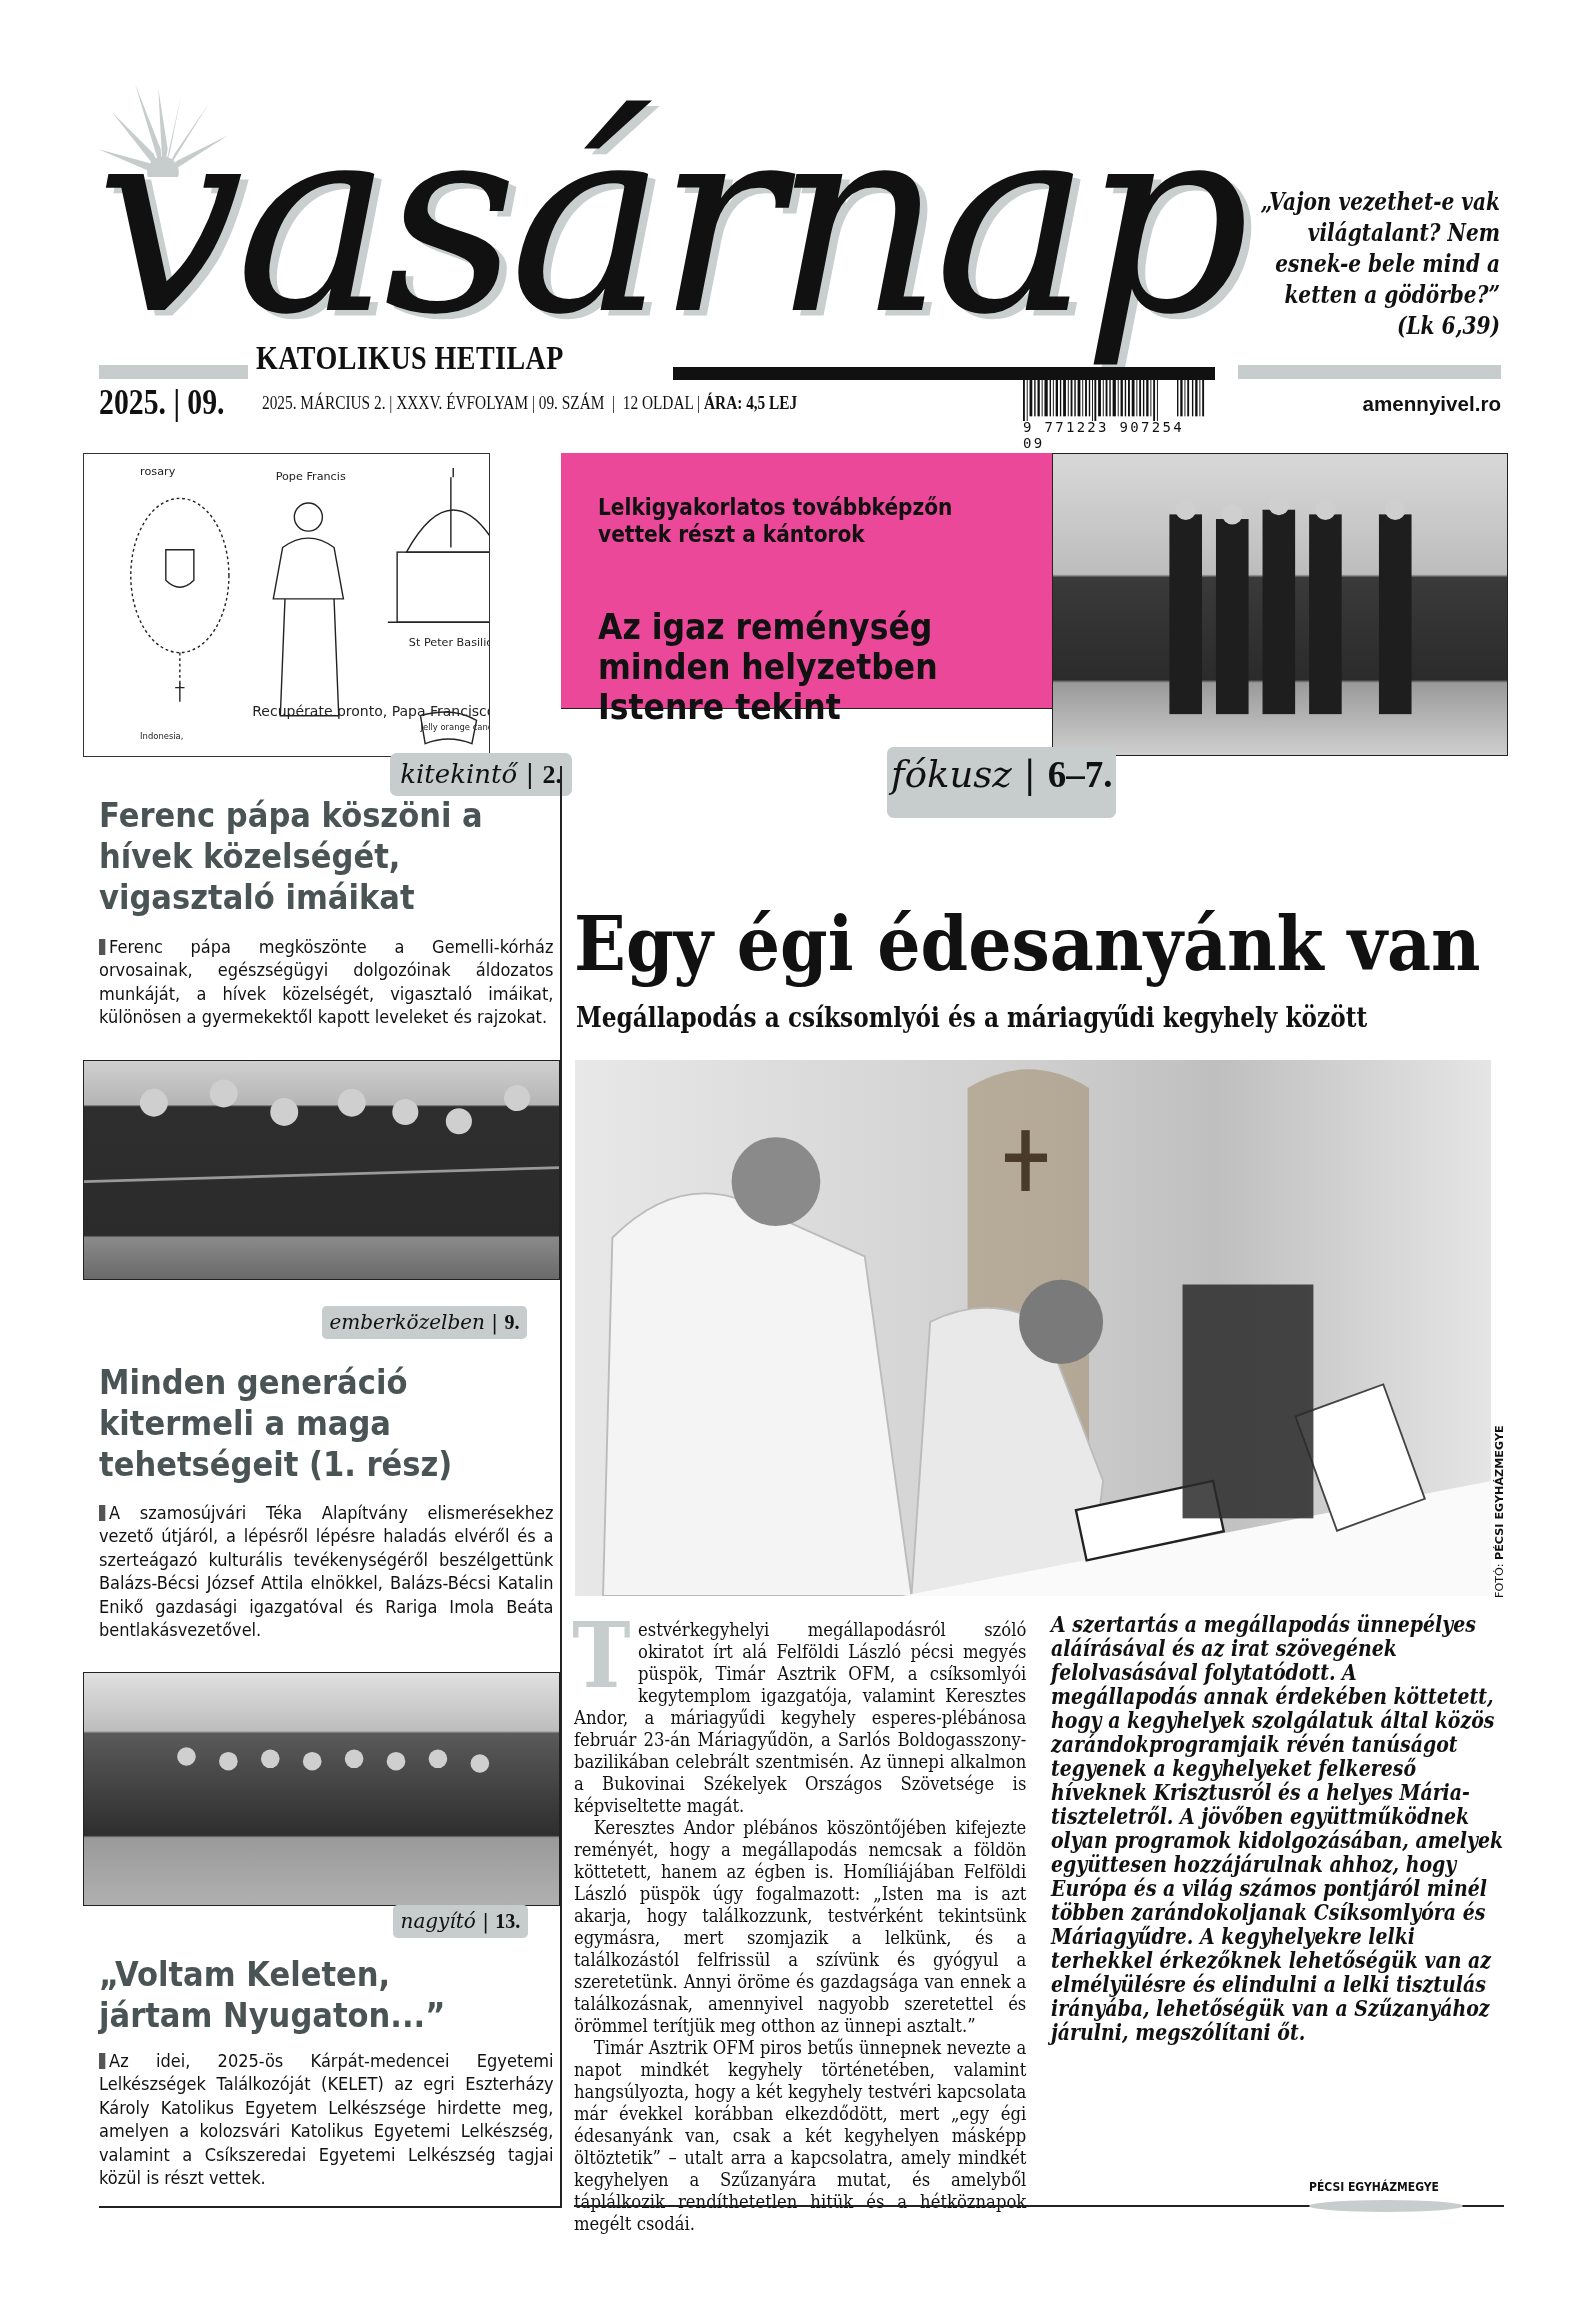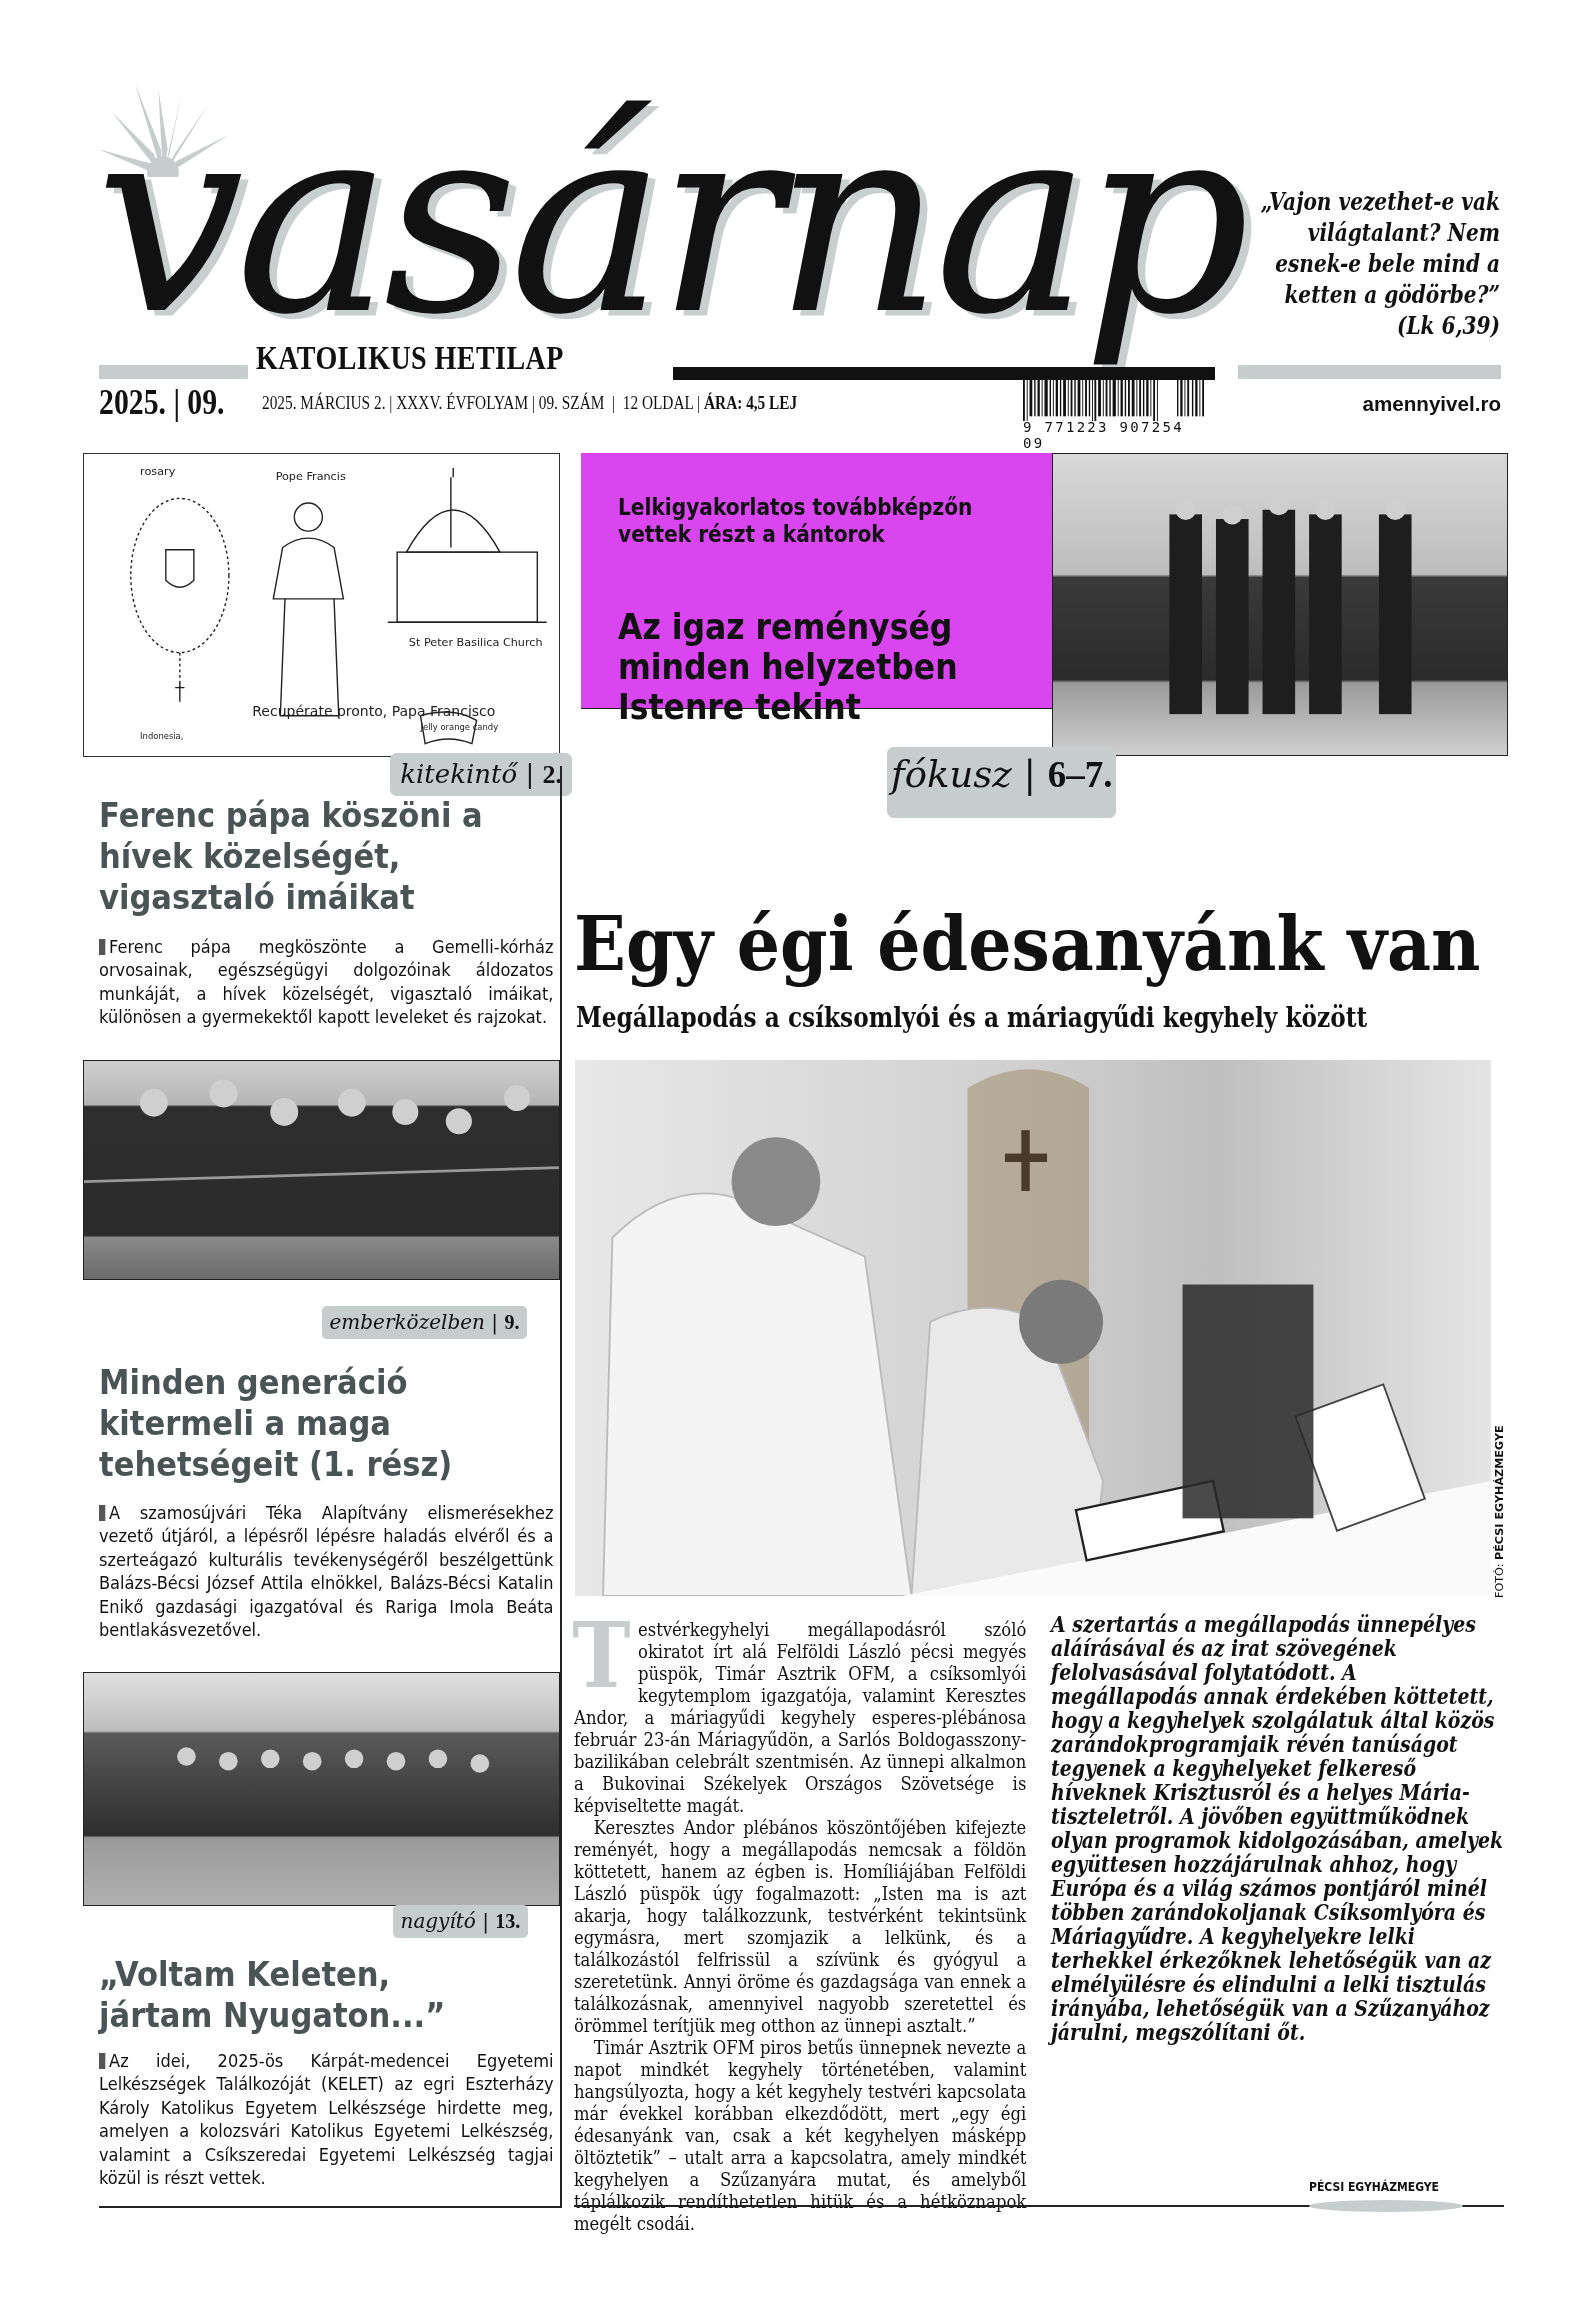--- a/index.html
+++ b/index.html
@@ -14,22 +14,22 @@
   .rule-gray2 { left:1238px; top:365px; width:263px; height:14px; background:#c6cdcc; }
   .quote { left:1196px; top:187px; width:304px; text-align:right; font-family:"DejaVu Serif", serif; font-style:italic; font-weight:bold; font-size:23.4px; line-height:31px; transform:scaleX(0.86); transform-origin:right; }
   .issue-big { left:99px; top:383px; font-family:"Liberation Serif", serif; font-weight:bold; font-size:35px; transform:scaleX(0.85); transform-origin:left; white-space:nowrap; }
   .issue-meta { left:262px; top:392px; font-family:"Liberation Serif", serif; font-size:18.7px; transform:scaleX(0.82); transform-origin:left; white-space:nowrap; }
   .issue-meta b { font-weight:bold; }
   .barcode { left:1023px; top:379px; width:182px; height:42px; }
   .barcode-num { left:1023px; top:419px; width:182px; font-family:"DejaVu Sans Mono", monospace; font-size:14px; letter-spacing:2.3px; }
   .site { left:1337px; top:392px; width:164px; text-align:right; font-family:"Liberation Sans", sans-serif; font-weight:bold; font-size:20.6px; }
 
   
-  .sketch-box { left:83px; top:453px; width:477px; height:304px; border:1.9px solid #333; box-sizing:border-box; background:#fff; overflow:hidden; }
-  .teaser-box { left:561px; top:453px; width:491px; height:256px; background:#d946ef; border-bottom:1.9px solid #222; box-sizing:border-box;margin-left:20px; }
+  .sketch-box { left:83px; top:453px; width:407px; height:304px; border:1.9px solid #333; box-sizing:border-box; background:#fff; overflow:hidden; }
+  .teaser-box { left:561px; top:453px; width:491px; height:256px; background:#ec4899; border-bottom:1.9px solid #222; box-sizing:border-box; }
   .teaser-small { left:37px; top:41px; width:430px; font-family:"DejaVu Sans", sans-serif; font-weight:bold; font-size:22.4px; line-height:27px; transform:scaleX(0.9); transform-origin:left; }
   .teaser-big { left:37px; top:154px; width:444px; font-family:"DejaVu Sans", sans-serif; font-weight:bold; font-size:35px; line-height:40px; transform:scaleX(0.9); transform-origin:left; }
   .photo { background:#777; overflow:hidden; box-sizing:border-box; border:1.4px solid #222; }
   .photo-top { left:1052px; top:453px; width:456px; height:303px; }
   .tag { background:#c6cdcc; border-radius:6.5px; padding:0 10.3px; white-space:nowrap; font-family:"DejaVu Serif", serif; font-size:26px; line-height:43px; height:43px; box-sizing:border-box; }
   .tag i { font-style:italic;margin-top:25px; }
   .tag b { font-family:"Liberation Serif", serif; font-weight:bold; }
   .tag.sm { font-size:20px; line-height:33px; height:33px; border-radius:4.7px; padding:0 7.5px; }
   .tag-kitekinto { left:390px; top:753px; }
   .tag-fokusz { left:887px; top:747px; font-size:37px; line-height:55px; height:71px; padding:0 4px; }

